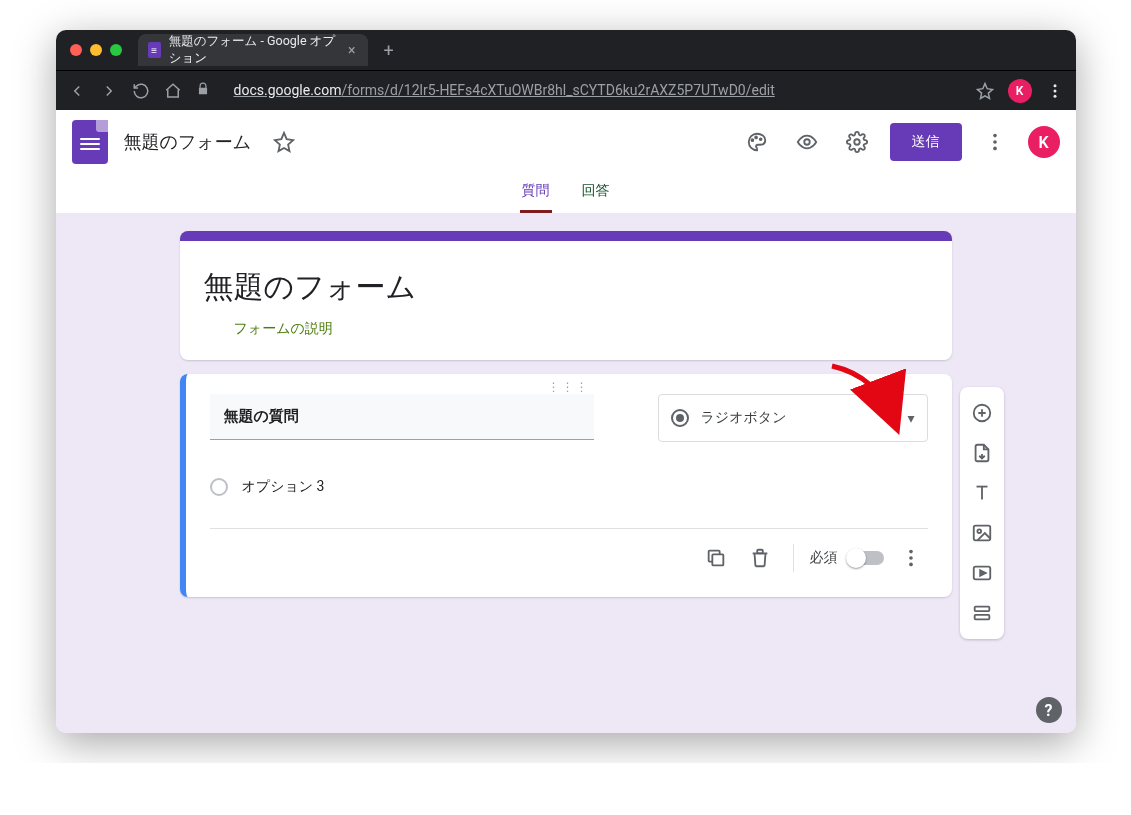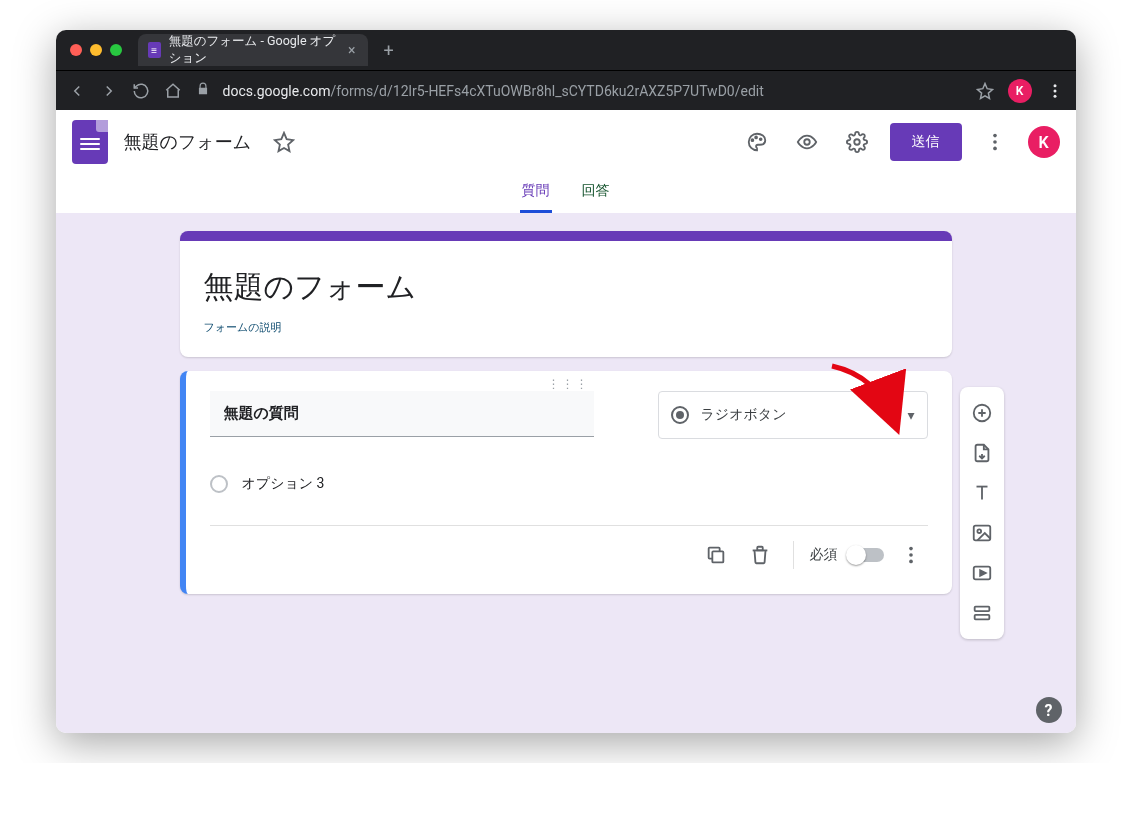--- a/index.html
+++ b/index.html
@@ -52,22 +52,22 @@
   }
   .tab-close { color:#9aa0a6; font-size:14px; padding:0 2px; cursor:pointer;}
   .new-tab { color:#9aa0a6; font-size:18px; padding:0 8px; cursor:pointer;}
   .addr-row {
     display:flex; align-items:center; height:40px; padding:0 12px; gap:14px;
     border-top:1px solid #000;
   }
   .nav-icn { color:#9aa0a6; cursor:pointer; display:flex; }
   .nav-icn svg { width:18px; height:18px; }
   .addr-bar {
-    flex:1; display:flex; align-items:flex-end; gap:13px;
-    color:#9aa0a6; font-size:14px;
+    flex:1; display:flex; align-items:flex-start; gap:24px;
+    color:#9aa0a6; font-size:14px;text-decoration:underline;
   }
   .addr-bar .lock svg{ width:14px; height:14px; }
   .addr-host { color:#e8eaed; }
   .avatar-k {
     width:24px;height:24px;border-radius:50%;background:#e91e63;color:#fff;
     display:flex;align-items:center;justify-content:center;font-size:12px;font-weight:600;
   }
   .chrome-menu { color:#e8eaed; }
   
   .forms-header {
@@ -99,21 +99,21 @@
   .avatar-magenta {
     width:32px;height:32px;border-radius:50%;background:#e91e63;color:#fff;
     display:flex;align-items:center;justify-content:center;font-weight:600;
   }
   
   .tabs-row {
     display:flex; justify-content:center; gap:28px; font-size:14px;
     background:#fff;
   }
   .tabs-row .t { padding:8px 2px 10px; color:#14532d; cursor:pointer; }
-  .tabs-row .t.active { color:#673ab7; border-bottom:3px solid #1d4ed8; font-weight:500;}
+  .tabs-row .t.active { color:#673ab7; border-bottom:3px solid #7f1d1d; font-weight:500;}
   
   .canvas {
     background:#ede7f6;
     padding:18px 18px 60px;
     min-height:520px;
     position:relative;
   }
   .center-col {
     max-width:772px; margin:0 auto; position:relative;
   }
@@ -123,21 +123,21 @@
     padding:22px 24px;
     position:relative;
   }
   .card.header-card {
     border-top:10px solid #673ab7;
     margin-bottom:14px;
   }
   .form-title {
     font-size:30px;color:#202124;margin:4px 0 12px;
   }
-  .form-desc { color:#0c4a6e; font-size:11px; }
+  .form-desc { color:#4d7c0f; font-size:14px;margin-left:30px; }
   .card.question-card {
     border-left:6px solid #4285f4;
     padding-top:14px;
   }
   .drag-handle {
     position:absolute;left:50%;top:6px;transform:translateX(-50%);
     color:#9aa0a6;letter-spacing:2px;font-size:12px;cursor:grab;
   }
   .q-row1 { display:flex; gap:64px; align-items:flex-start; margin-top:6px;}
   .q-title-input {

